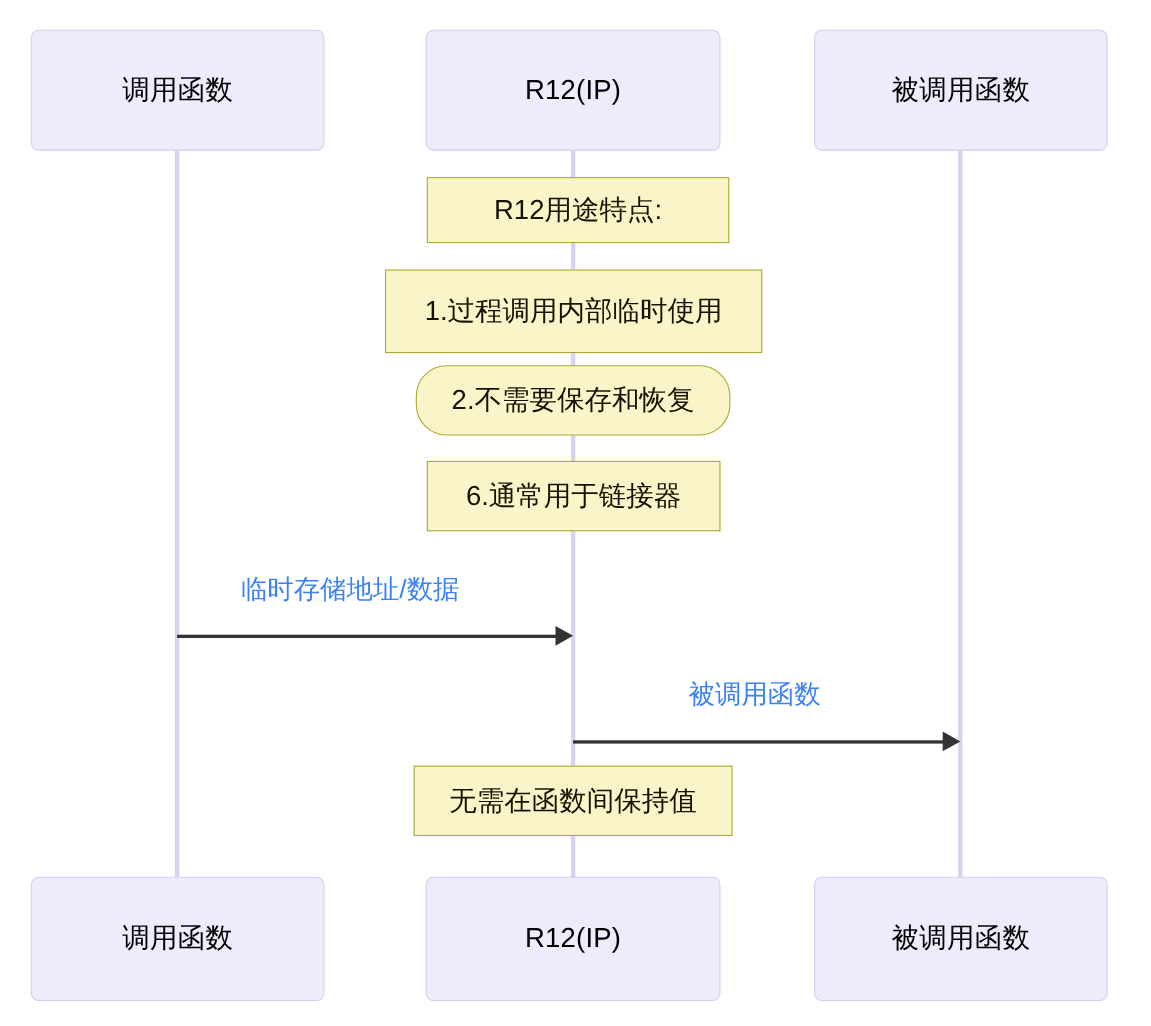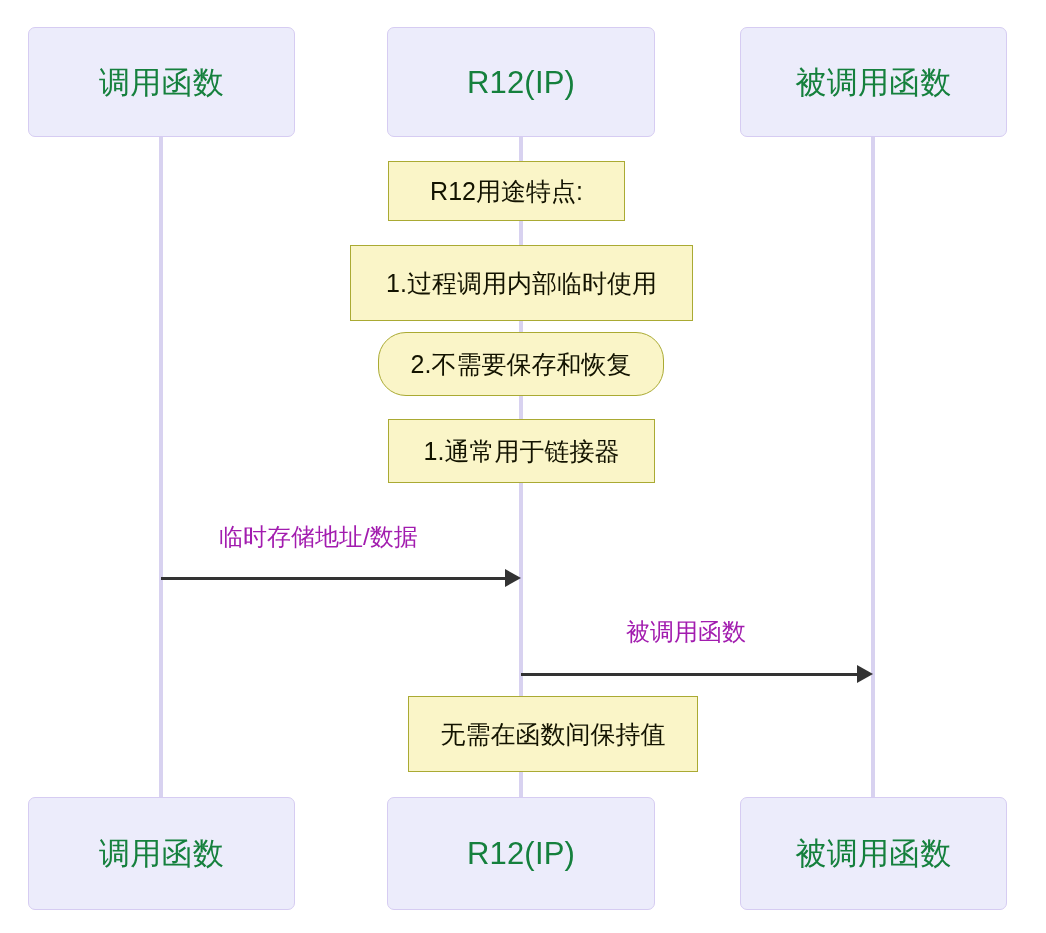--- a/index.html
+++ b/index.html
@@ -28,22 +28,22 @@
     box-sizing: border-box;
     background: #ececfb;
     border: 1.6px solid #d6ccf2;
     border-radius: 7px;
     display: flex;
     align-items: center;
     justify-content: center;
     z-index: 3;
   }
   .participant-label {
-    font-size: 31px;
-    color: #15803d;
+    font-size: 25px;
+    color: #000000;
     line-height: 1;
     letter-spacing: 0.2px;
     white-space: nowrap;
   }
   .note {
     position: absolute;
     box-sizing: border-box;
     background: #faf5c8;
     border: 1.8px solid #aaaa33;
     display: flex;
@@ -68,21 +68,21 @@
     width: 0;
     height: 0;
     border-top: 9px solid transparent;
     border-bottom: 9px solid transparent;
     border-left: 16px solid #333333;
     z-index: 2;
   }
   .msg-label {
     position: absolute;
     font-size: 24px;
-    color: #a21caf;
+    color: #3b82f6;
     line-height: 1;
     white-space: nowrap;
     z-index: 2;
   }
   .watermark {
     position: absolute;
     font-size: 18px;
     color: #c9c8d6;
     white-space: nowrap;
     z-index: 6;
@@ -100,33 +100,33 @@
   <div class="participant" style="left:28px; top:27px; width:267px; height:110px;">
     <span class="participant-label">调用函数</span>
   </div>
   <div class="participant" style="left:387px; top:27px; width:268px; height:110px;">
     <span class="participant-label">R12(IP)</span>
   </div>
   <div class="participant" style="left:740px; top:27px; width:267px; height:110px;">
     <span class="participant-label">被调用函数</span>
   </div>
 
-  <div class="note" style="left:388px; top:161px; width:237px; height:60px;">
+  <div class="note" style="left:388px; top:161px; width:275px; height:60px;">
     <span class="note-label">R12用途特点:</span>
   </div>
   <div class="note" style="left:350px; top:245px; width:343px; height:76px;">
     <span class="note-label">1.过程调用内部临时使用</span>
   </div>
   <div class="note" style="left:378px; top:332px; width:286px; height:64px;border-radius:28px;">
     <span class="note-label">2.不需要保存和恢复</span>
   </div>
   <div class="note" style="left:388px; top:419px; width:267px; height:64px;">
-    <span class="note-label">1.通常用于链接器</span>
+    <span class="note-label">6.通常用于链接器</span>
   </div>
-  <div class="note" style="left:376px; top:696px; width:290px; height:76px;margin-left:32px;">
+  <div class="note" style="left:376px; top:696px; width:290px; height:64px;">
     <span class="note-label">无需在函数间保持值</span>
   </div>
 
   <div class="msg-label" style="left:219px; top:525px;">临时存储地址/数据</div>
   <div class="msg-line" style="left:161px; top:577px; width:346px;"></div>
   <div class="msg-head" style="left:505px; top:569px;"></div>
 
   <div class="msg-label" style="left:626px; top:620px;">被调用函数</div>
   <div class="msg-line" style="left:521px; top:673px; width:337px;"></div>
   <div class="msg-head" style="left:857px; top:665px;"></div>

